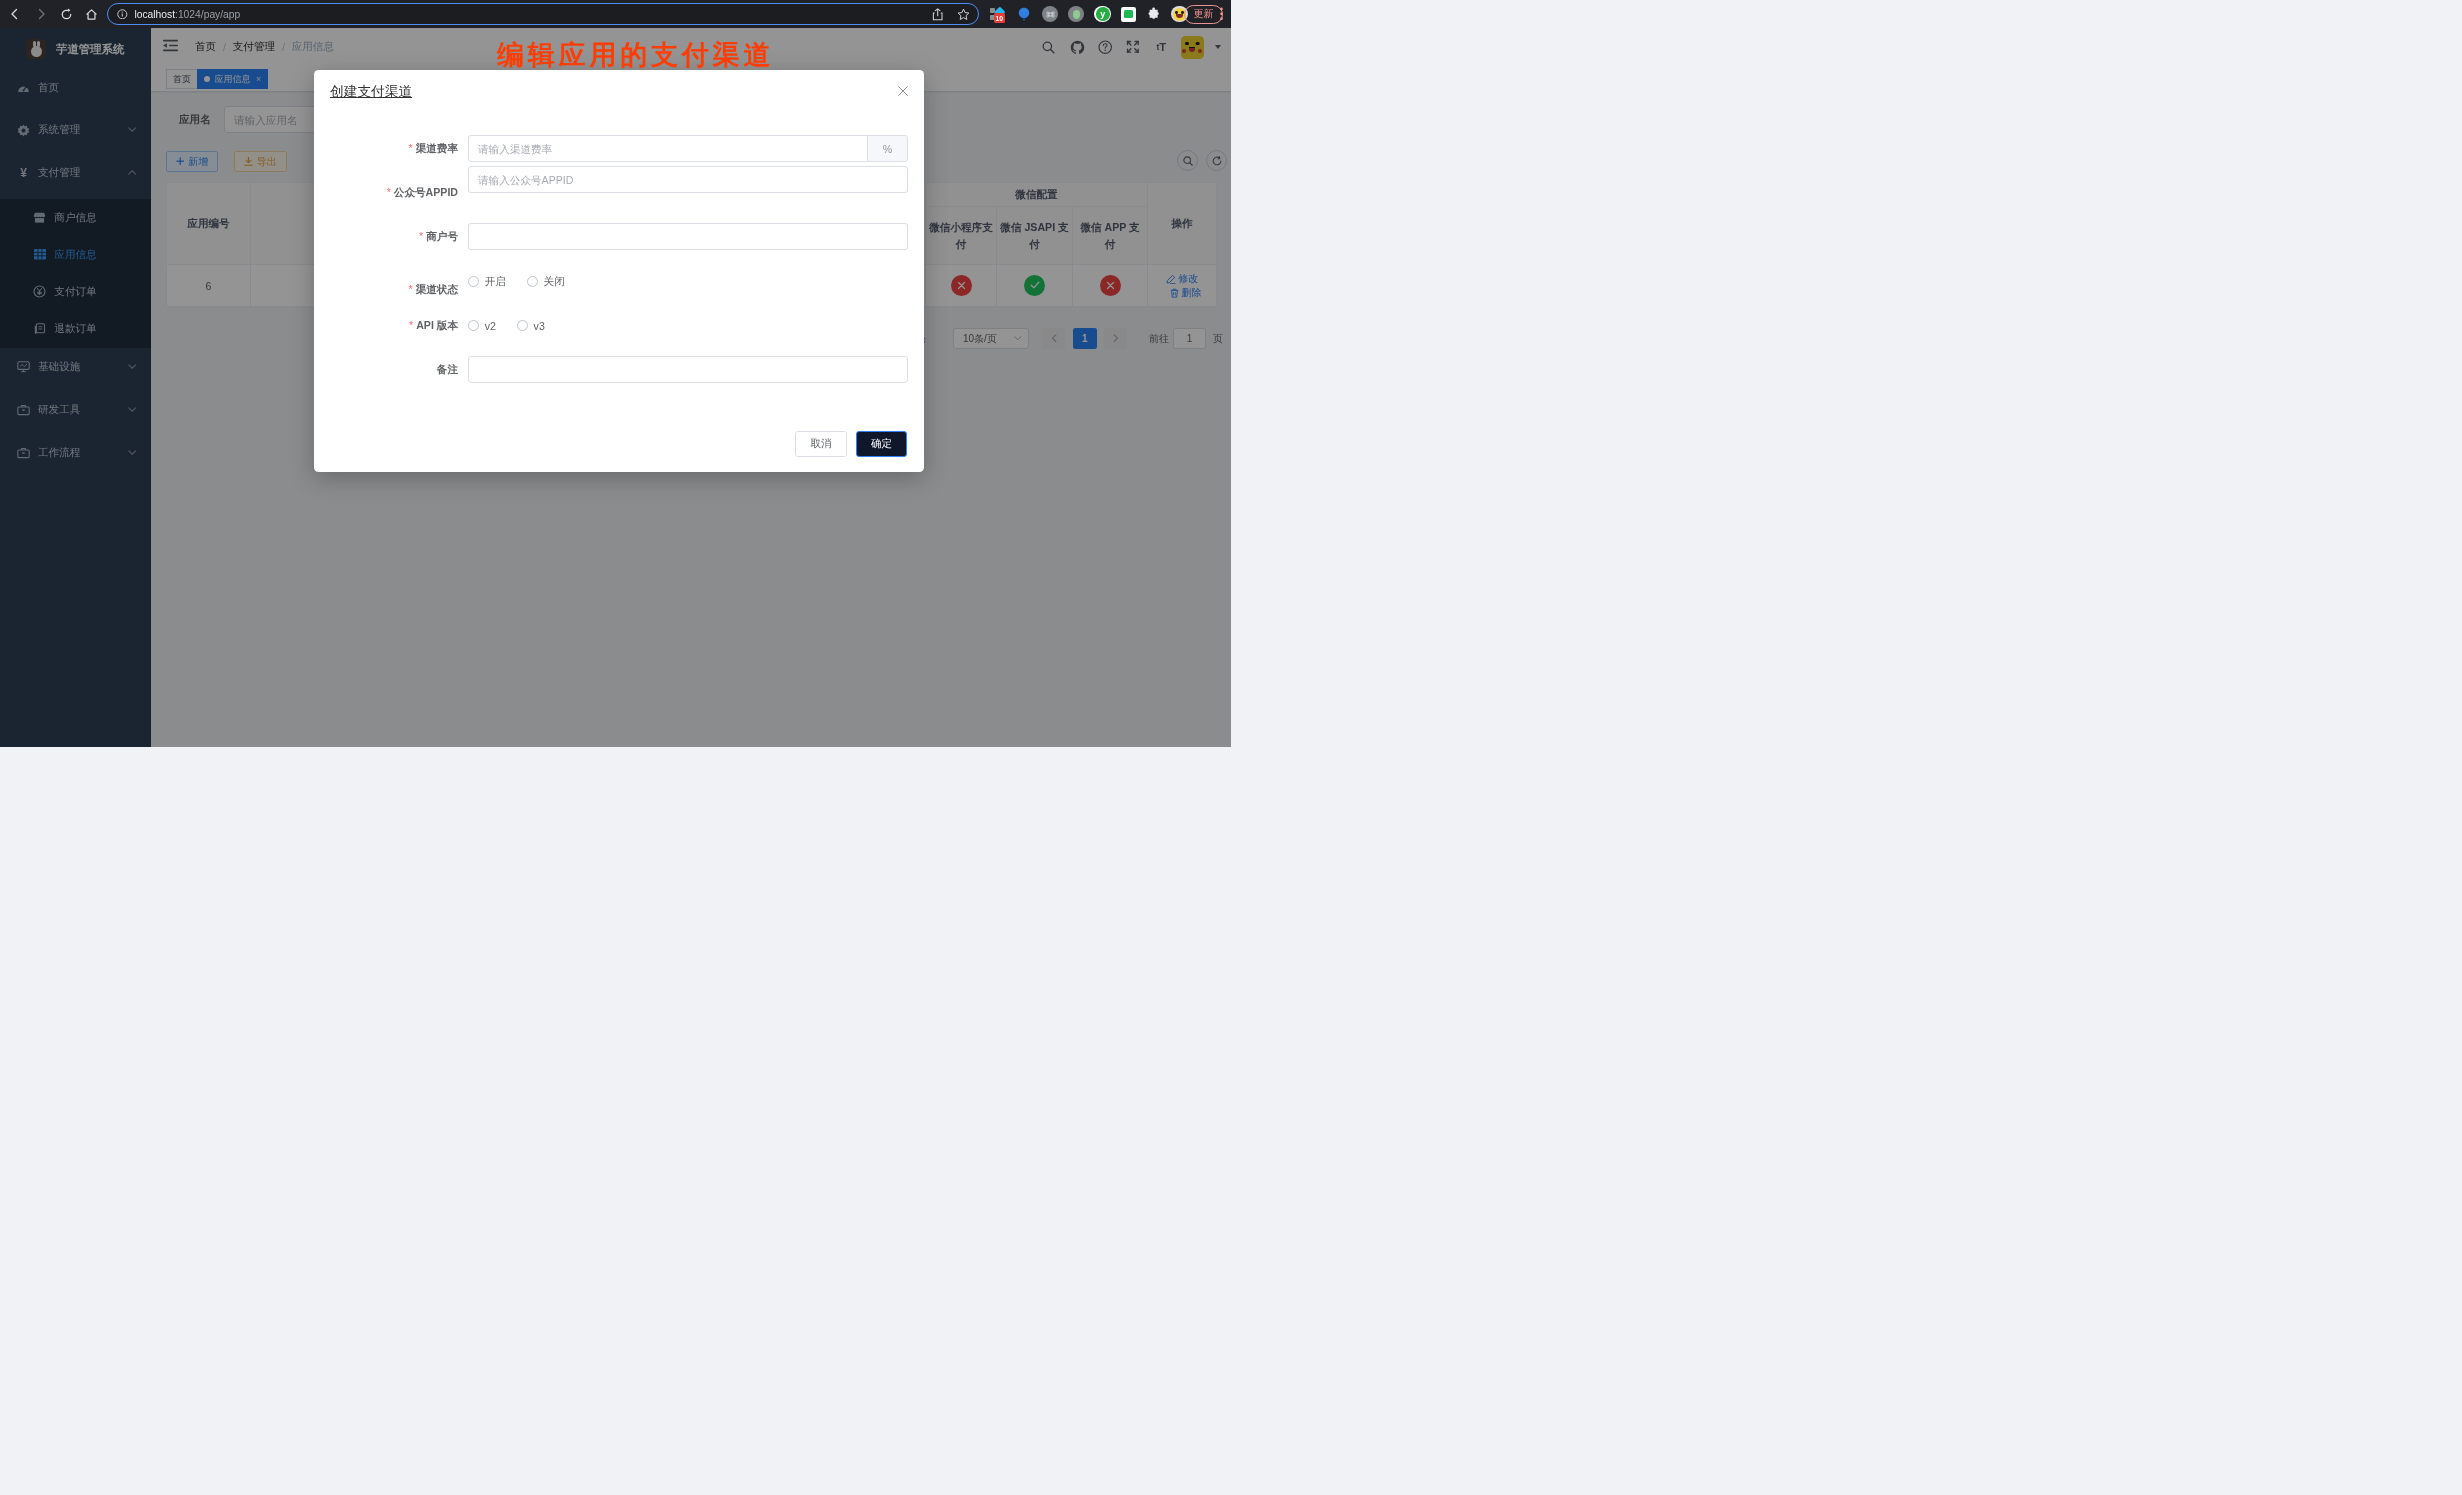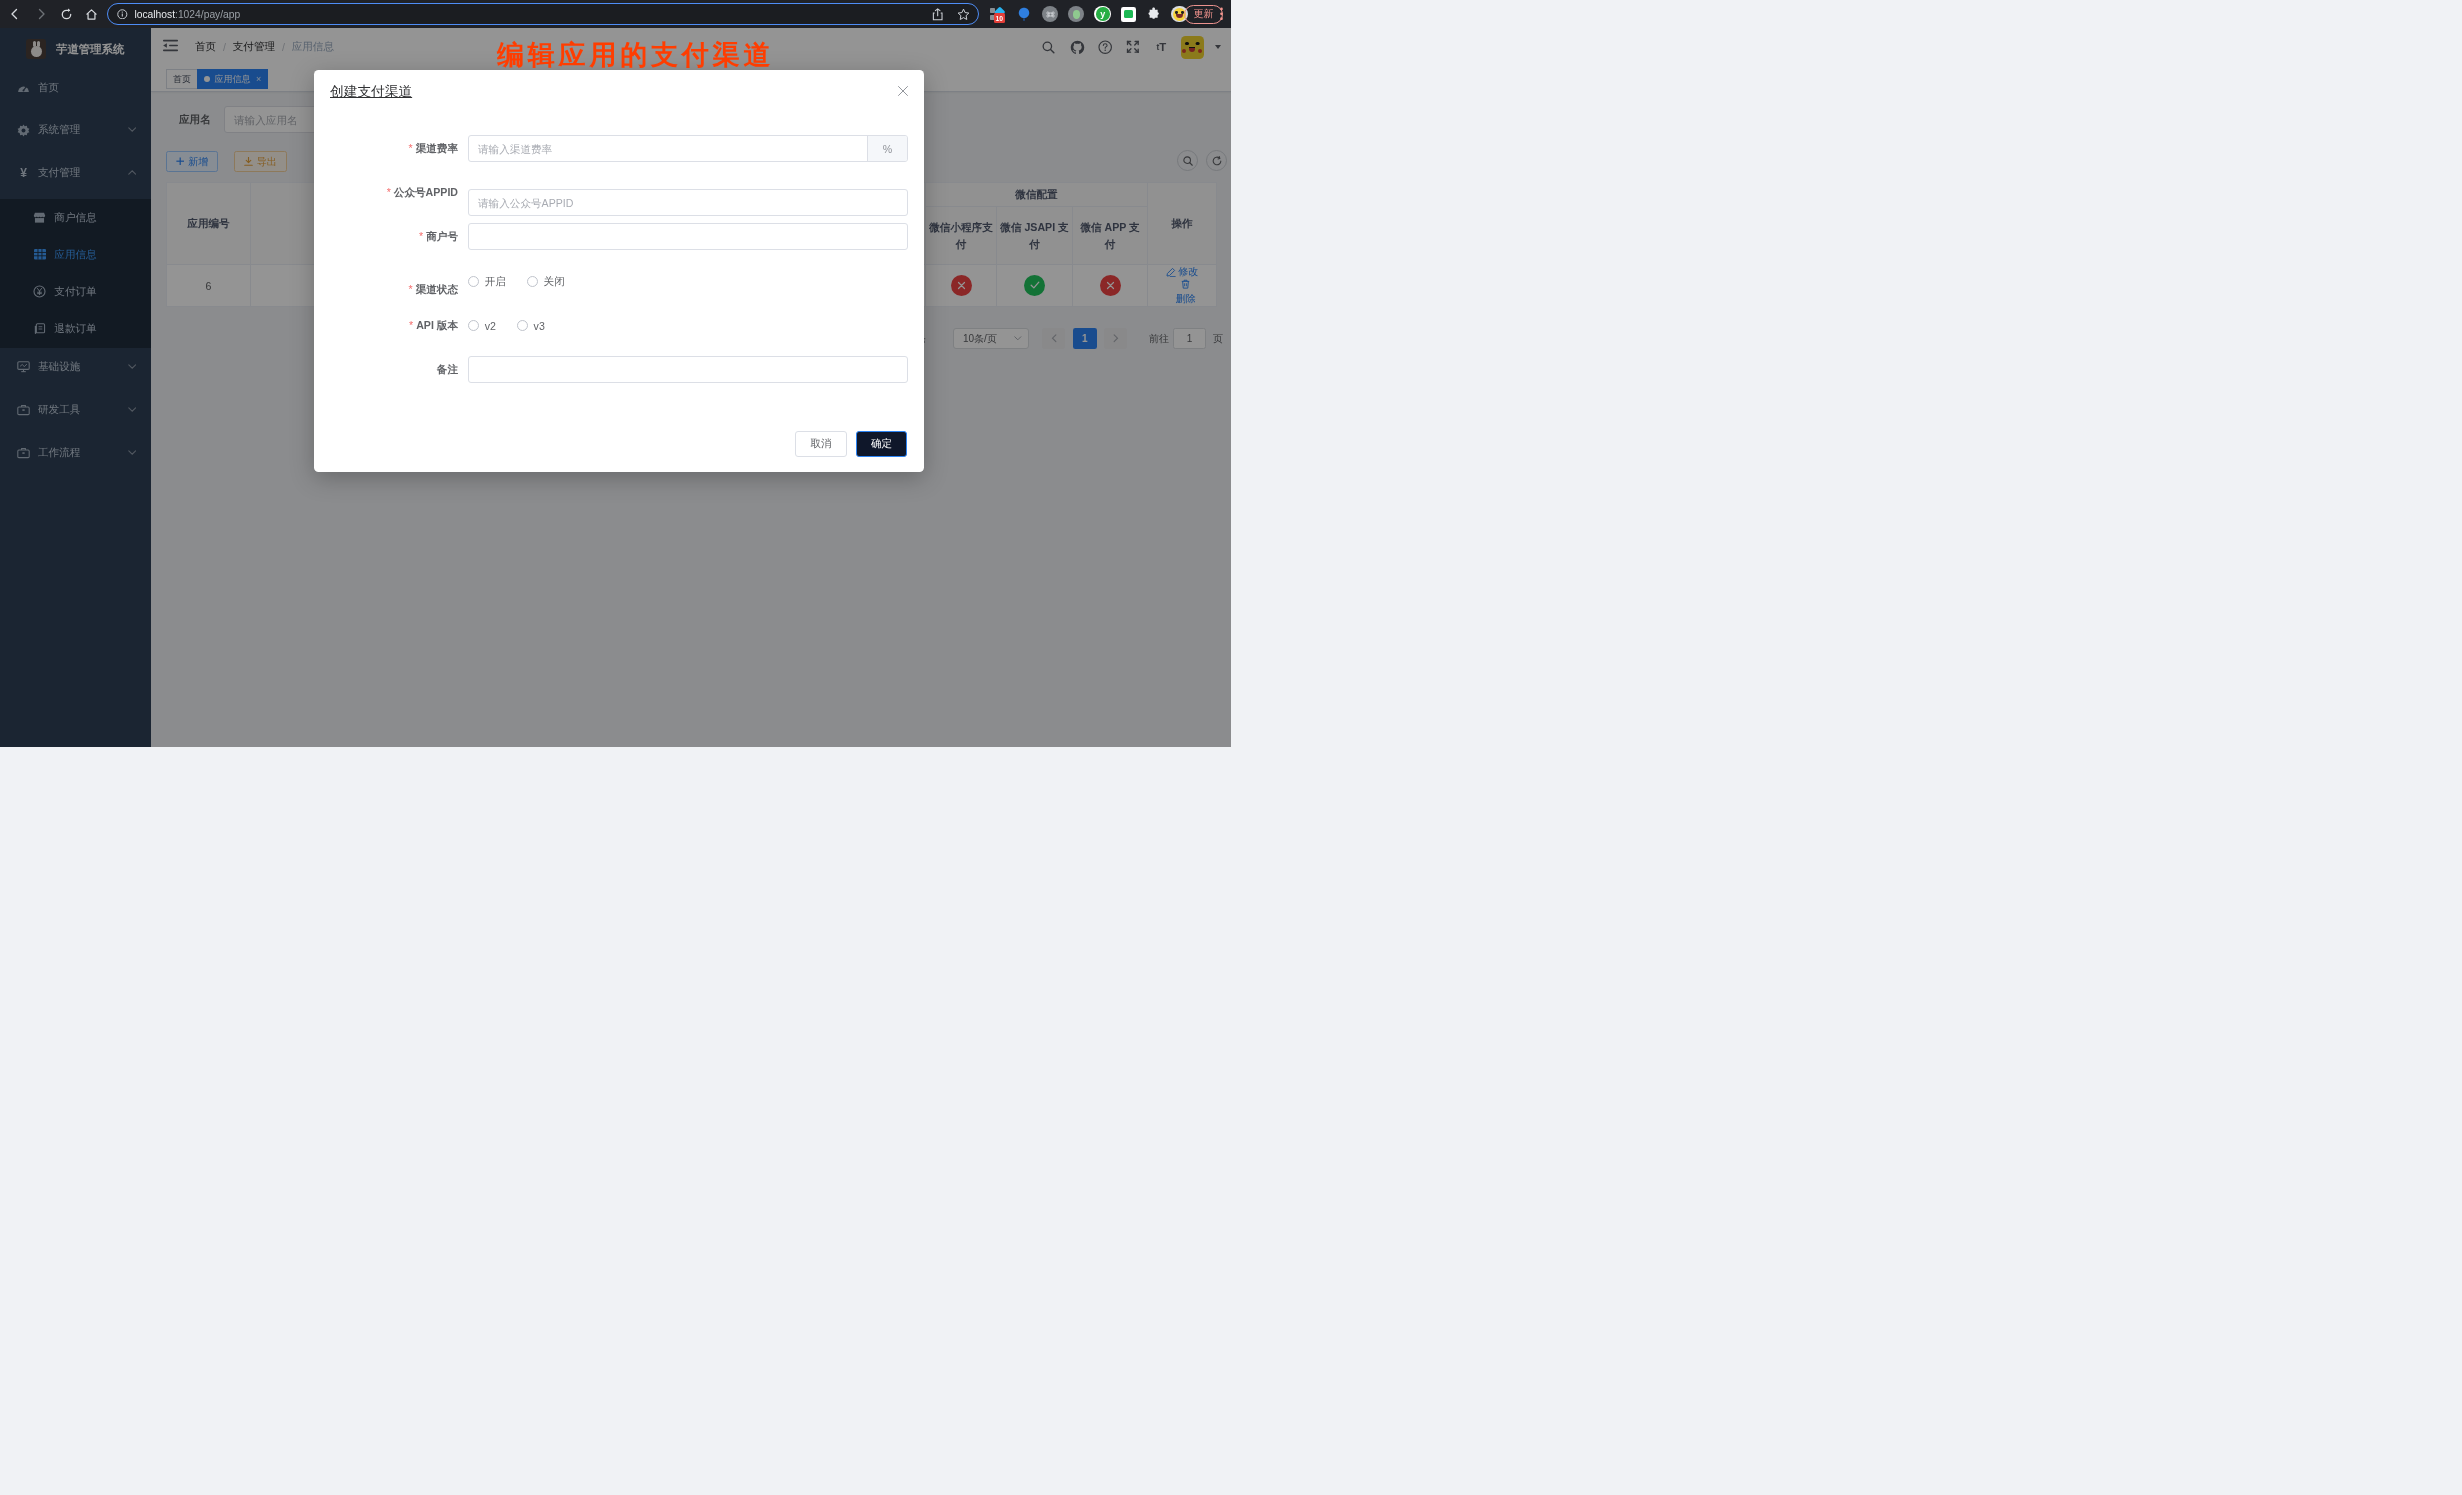--- a/index.html
+++ b/index.html
@@ -93,21 +93,21 @@
   .apps-table { position:absolute; left:15px; top:154px; width:1050px; border-collapse:collapse; background:#fff; table-layout:fixed; }
   .apps-table th, .apps-table td { border:0.8px solid #ebeef5; font-size:10.6px; color:#606266; text-align:center; padding:0 3px; }
   .apps-table th { font-weight:600; color:#515a6e; background:#fafafa; }
   .apps-table .grow { height:24px; }
   .apps-table .subrow th { height:58px; line-height:16.7px; }
   .apps-table .datarow td { height:42px; }
   .status-ic { width:21px; height:21px; border-radius:50%; margin:0 auto; display:flex; align-items:center; justify-content:center; }
   .status-off { background:#ef4444; }
   .status-on { background:#22c55e; }
   .op-link { color:#2c84f4; font-size:10px; display:inline-flex; align-items:center; gap:2.3px; cursor:pointer; }
-  .op-link + .op-link { margin-left:7.6px;flex-direction:column; }
+  .op-link + .op-link { margin-left:7.6px; }
 
   
   .pager { position:absolute; left:0; top:300px; width:1081px; height:21px; font-size:10px; color:#606266; }
   .pg-total { position:absolute; left:744px; line-height:21px; }
   .pg-size { position:absolute; left:802px; width:76px; height:21px; border:0.8px solid #d9dce0; border-radius:3px; background:#fff; display:flex; align-items:center; padding:0 6px 0 9px; cursor:pointer; }
   .pg-size .cv { flex:1; }
   .pg-btn { position:absolute; width:23px; height:21px; background:#ececee; border-radius:2.3px; display:flex; align-items:center; justify-content:center; color:#a8abb2; cursor:pointer; }
   .pg-prev { left:891px; } .pg-next { left:953px; }
   .pg-page { position:absolute; left:922px; width:23.6px; height:21px; background:#2c84f4; border-radius:2.3px; color:#fff; display:flex; align-items:center; justify-content:center; font-weight:600; cursor:pointer; }
   .pg-goto { position:absolute; left:998px; line-height:21px; }
@@ -568,21 +568,21 @@
       </svg>
   </div>
 
   <div class="f-label" style="top:65px;"><span class="req">*</span><span>渠道费率</span></div>
   <div class="input-group" style="top:65px;">
     <input placeholder="请输入渠道费率" style="">
     <span class="input-append">%</span>
   </div>
 
   <div class="f-label" style="top:109px;"><span class="req">*</span><span>公众号APPID</span></div>
-  <input class="f-input" style="top: 119px;" placeholder="请输入公众号APPID">
+  <input class="f-input" style="top: 96px;" placeholder="请输入公众号APPID">
 
   <div class="f-label" style="top:153px;"><span class="req">*</span><span>商户号</span></div>
   <input class="f-input" style="top: 153px;">
 
   <div class="f-label" style="top:206px; line-height:27px;text-align:right;"><span class="req">*</span><span>渠道状态</span></div>
   <div class="radio-row" style="top:204px;">
     <span class="radio"></span>
     <span class="radio-lab">开启</span>
     <span class="radio"></span>
     <span class="radio-lab">关闭</span>

